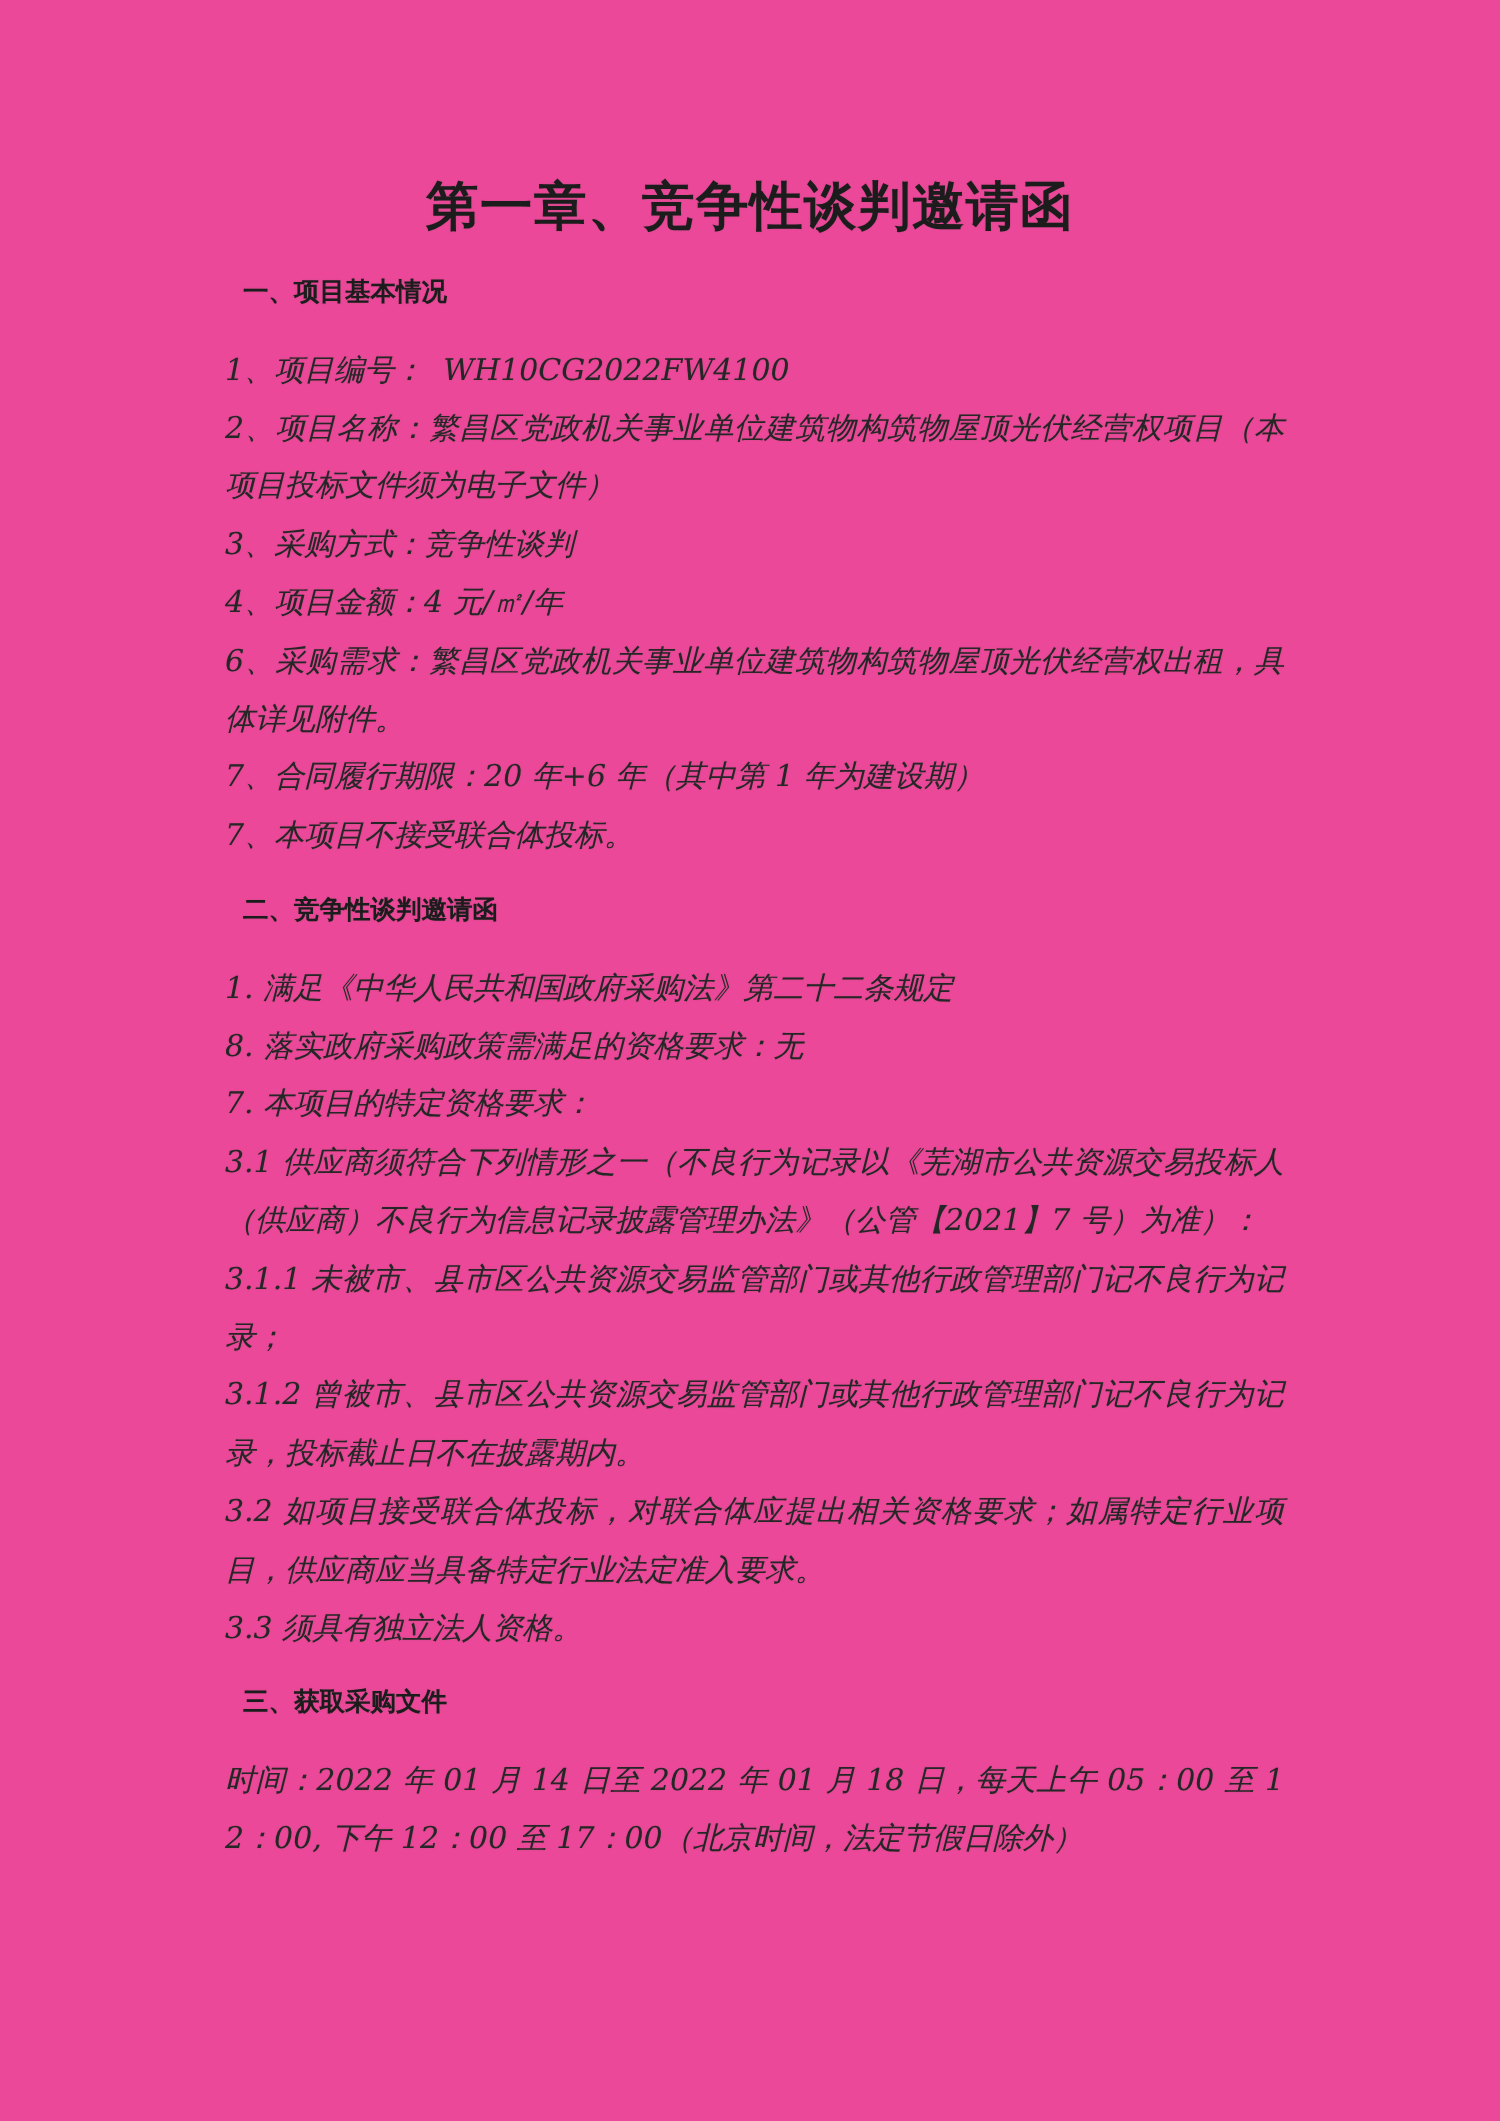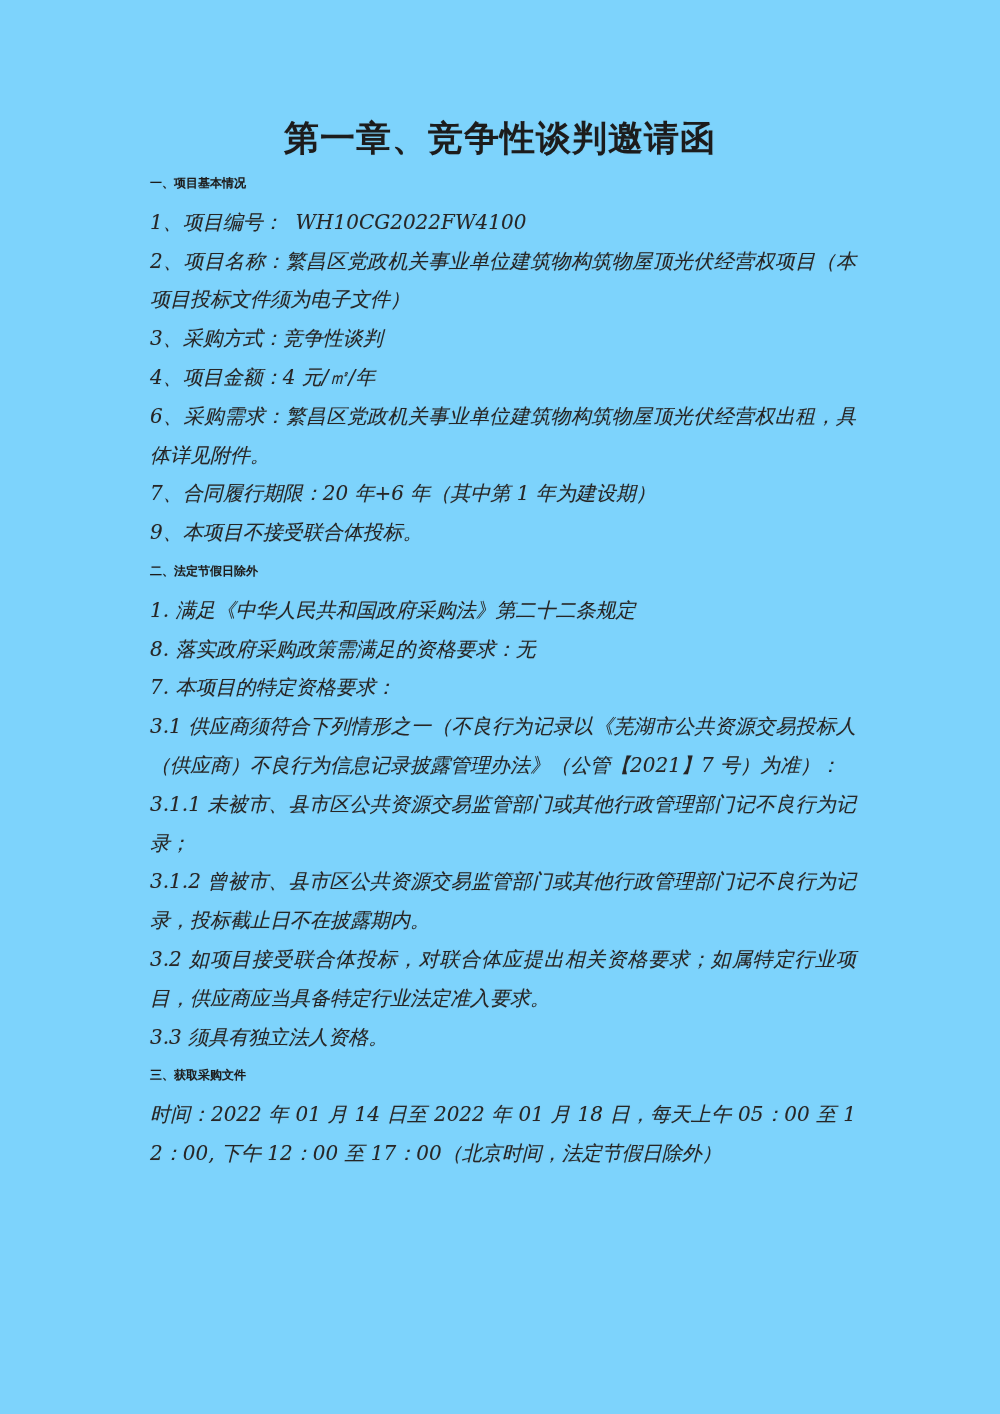--- a/index.html
+++ b/index.html
@@ -5,21 +5,21 @@
   html, body {
     margin: 0;
     padding: 0;
     background: #fbfaf8;
   }
   .page {
     position: relative;
     width: 1000px;
     height: 1414px;
     margin: 0 auto;
-    background: #7dd3fc;
+    background: #ec4899;
     color: #262626;
     font-family: "DejaVu Serif", "Liberation Serif", serif;
     overflow: hidden;
     text-shadow: 0 0 1px rgba(80, 80, 80, 0.35);
   }
   .doc-title {
     margin: 112px 0 0 0;
     text-align: center;
     font-size: 35px;
     line-height: 52px;
@@ -37,22 +37,22 @@
     font-weight: 700;
     color: #2a2a2a;
   }
   .doc-body {
     margin: 0 0 0 150px;
     width: 706px;
     font-size: 20px;
     line-height: 38.8px;
   }
   .doc-body .section-heading {
-    margin: 0;
-    font-size: 12px;
+    margin: 12px;
+    font-size: 17px;
     line-height: 38.8px;
     font-weight: 700;
     font-family: "DejaVu Sans", "Liberation Sans", sans-serif;
     color: #1c1c1c;
   }
   .doc-body p {
     margin: 0;
     text-align: justify;
     white-space: pre-wrap;
     word-break: break-all;
@@ -69,23 +69,23 @@
 
   <div class="doc-body">
 
     <h2 class="section-heading">一、项目基本情况</h2>
     <p>1、项目编号：  WH10CG2022FW4100</p>
     <p>2、项目名称：繁昌区党政机关事业单位建筑物构筑物屋顶光伏经营权项目（本项目投标文件须为电子文件）</p>
     <p>3、采购方式：竞争性谈判</p>
     <p>4、项目金额：4 元/㎡/年</p>
     <p>6、采购需求：繁昌区党政机关事业单位建筑物构筑物屋顶光伏经营权出租，具体详见附件。</p>
     <p>7、合同履行期限：20 年+6 年（其中第 1 年为建设期）</p>
-    <p>9、本项目不接受联合体投标。</p>
+    <p>7、本项目不接受联合体投标。</p>
 
-    <h2 class="section-heading">二、法定节假日除外</h2>
+    <h2 class="section-heading">二、竞争性谈判邀请函</h2>
     <p>1. 满足《中华人民共和国政府采购法》第二十二条规定</p>
     <p>8. 落实政府采购政策需满足的资格要求：无</p>
     <p>7. 本项目的特定资格要求：</p>
     <p>3.1 供应商须符合下列情形之一（不良行为记录以《芜湖市公共资源交易投标人（供应商）不良行为信息记录披露管理办法》（公管【2021】7 号）为准）：</p>
     <p>3.1.1 未被市、县市区公共资源交易监管部门或其他行政管理部门记不良行为记录；</p>
     <p>3.1.2 曾被市、县市区公共资源交易监管部门或其他行政管理部门记不良行为记录，投标截止日不在披露期内。</p>
     <p>3.2 如项目接受联合体投标，对联合体应提出相关资格要求；如属特定行业项目，供应商应当具备特定行业法定准入要求。</p>
     <p>3.3 须具有独立法人资格。</p>
 
     <h2 class="section-heading">三、获取采购文件</h2>

